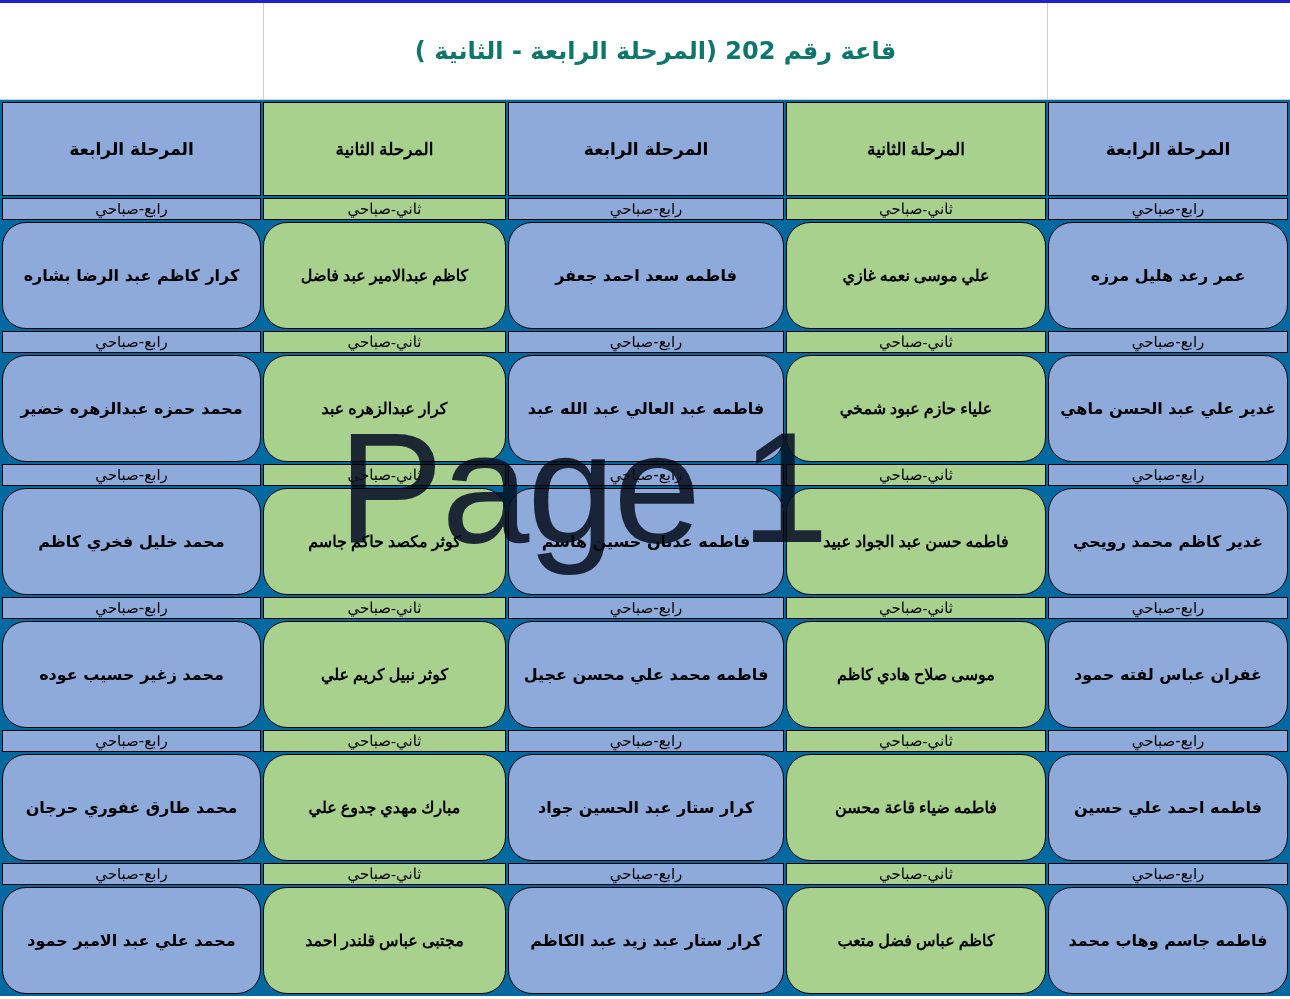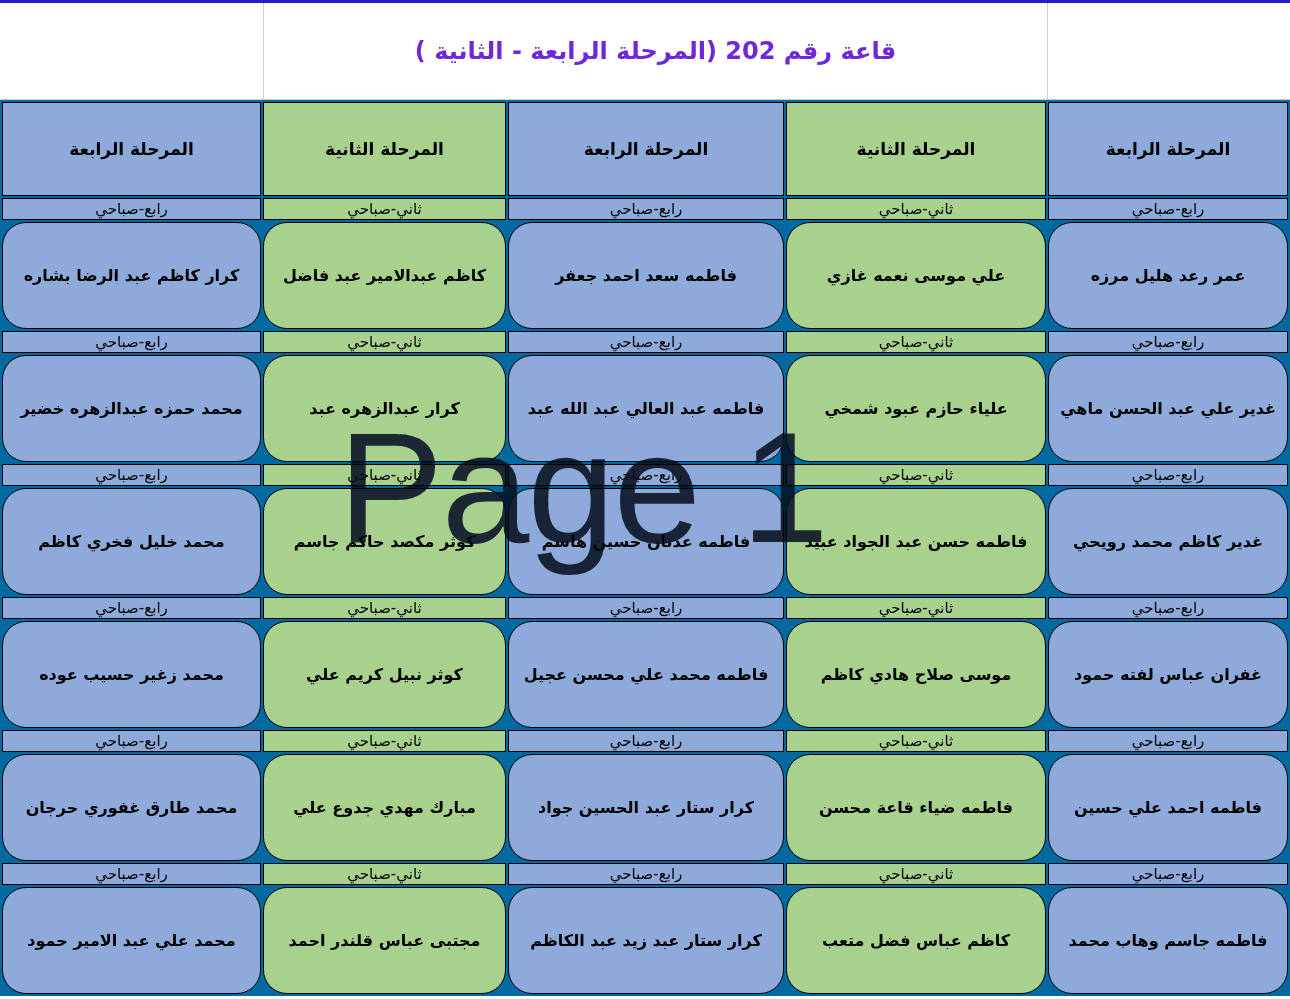--- a/index.html
+++ b/index.html
@@ -24,36 +24,36 @@
   .title-side.left{width:263px;}
   .title-side.right{width:242px;}
   .title-main{
     flex:1;display:flex;align-items:center;justify-content:center;
     border-left:1px solid var(--gray-border,#CFCFCF);
     border-right:1px solid var(--gray-border,#CFCFCF);
     box-sizing:border-box;
   }
   .title-main span{
     direction:rtl;unicode-bidi:isolate;
-    font-size:24px;font-weight:bold;color:#6d28d9;
+    font-size:24px;font-weight:bold;color:#0f766e;
   }
   
   table.hall{
     border-collapse:separate;border-spacing:2px;
     table-layout:fixed;width:1290px;
     background:#0369a1;
   }
   table.hall td{
     border:1.5px solid #000;
     text-align:center;vertical-align:middle;
     padding:0 4px;box-sizing:border-box;
     overflow:hidden;
   }
   td.blue{background:var(--col-blue,#8EAADB);}
-  td.green{background:var(--col-green,#A9D18E);}
+  td.green{background:var(--col-green,#A9D18E);font-family:Liberation Serif, serif;}
   tr.row-header td{height:94px;font-size:17px;font-weight:600;}
   tr.row-label td{height:22px;font-size:15px;font-weight:400;}
   tr.row-name td{height:107px;font-size:16px;font-weight:bold;border-radius:24px;}
   td span{direction:rtl;unicode-bidi:isolate;display:inline-block;}
   
   .watermark{
     position:absolute;left:338px;top:408px;
     font-family:"Liberation Sans","DejaVu Sans",sans-serif;
     font-size:158px;line-height:1;letter-spacing:-2px;
     color:#0f172a;opacity:0.92;

